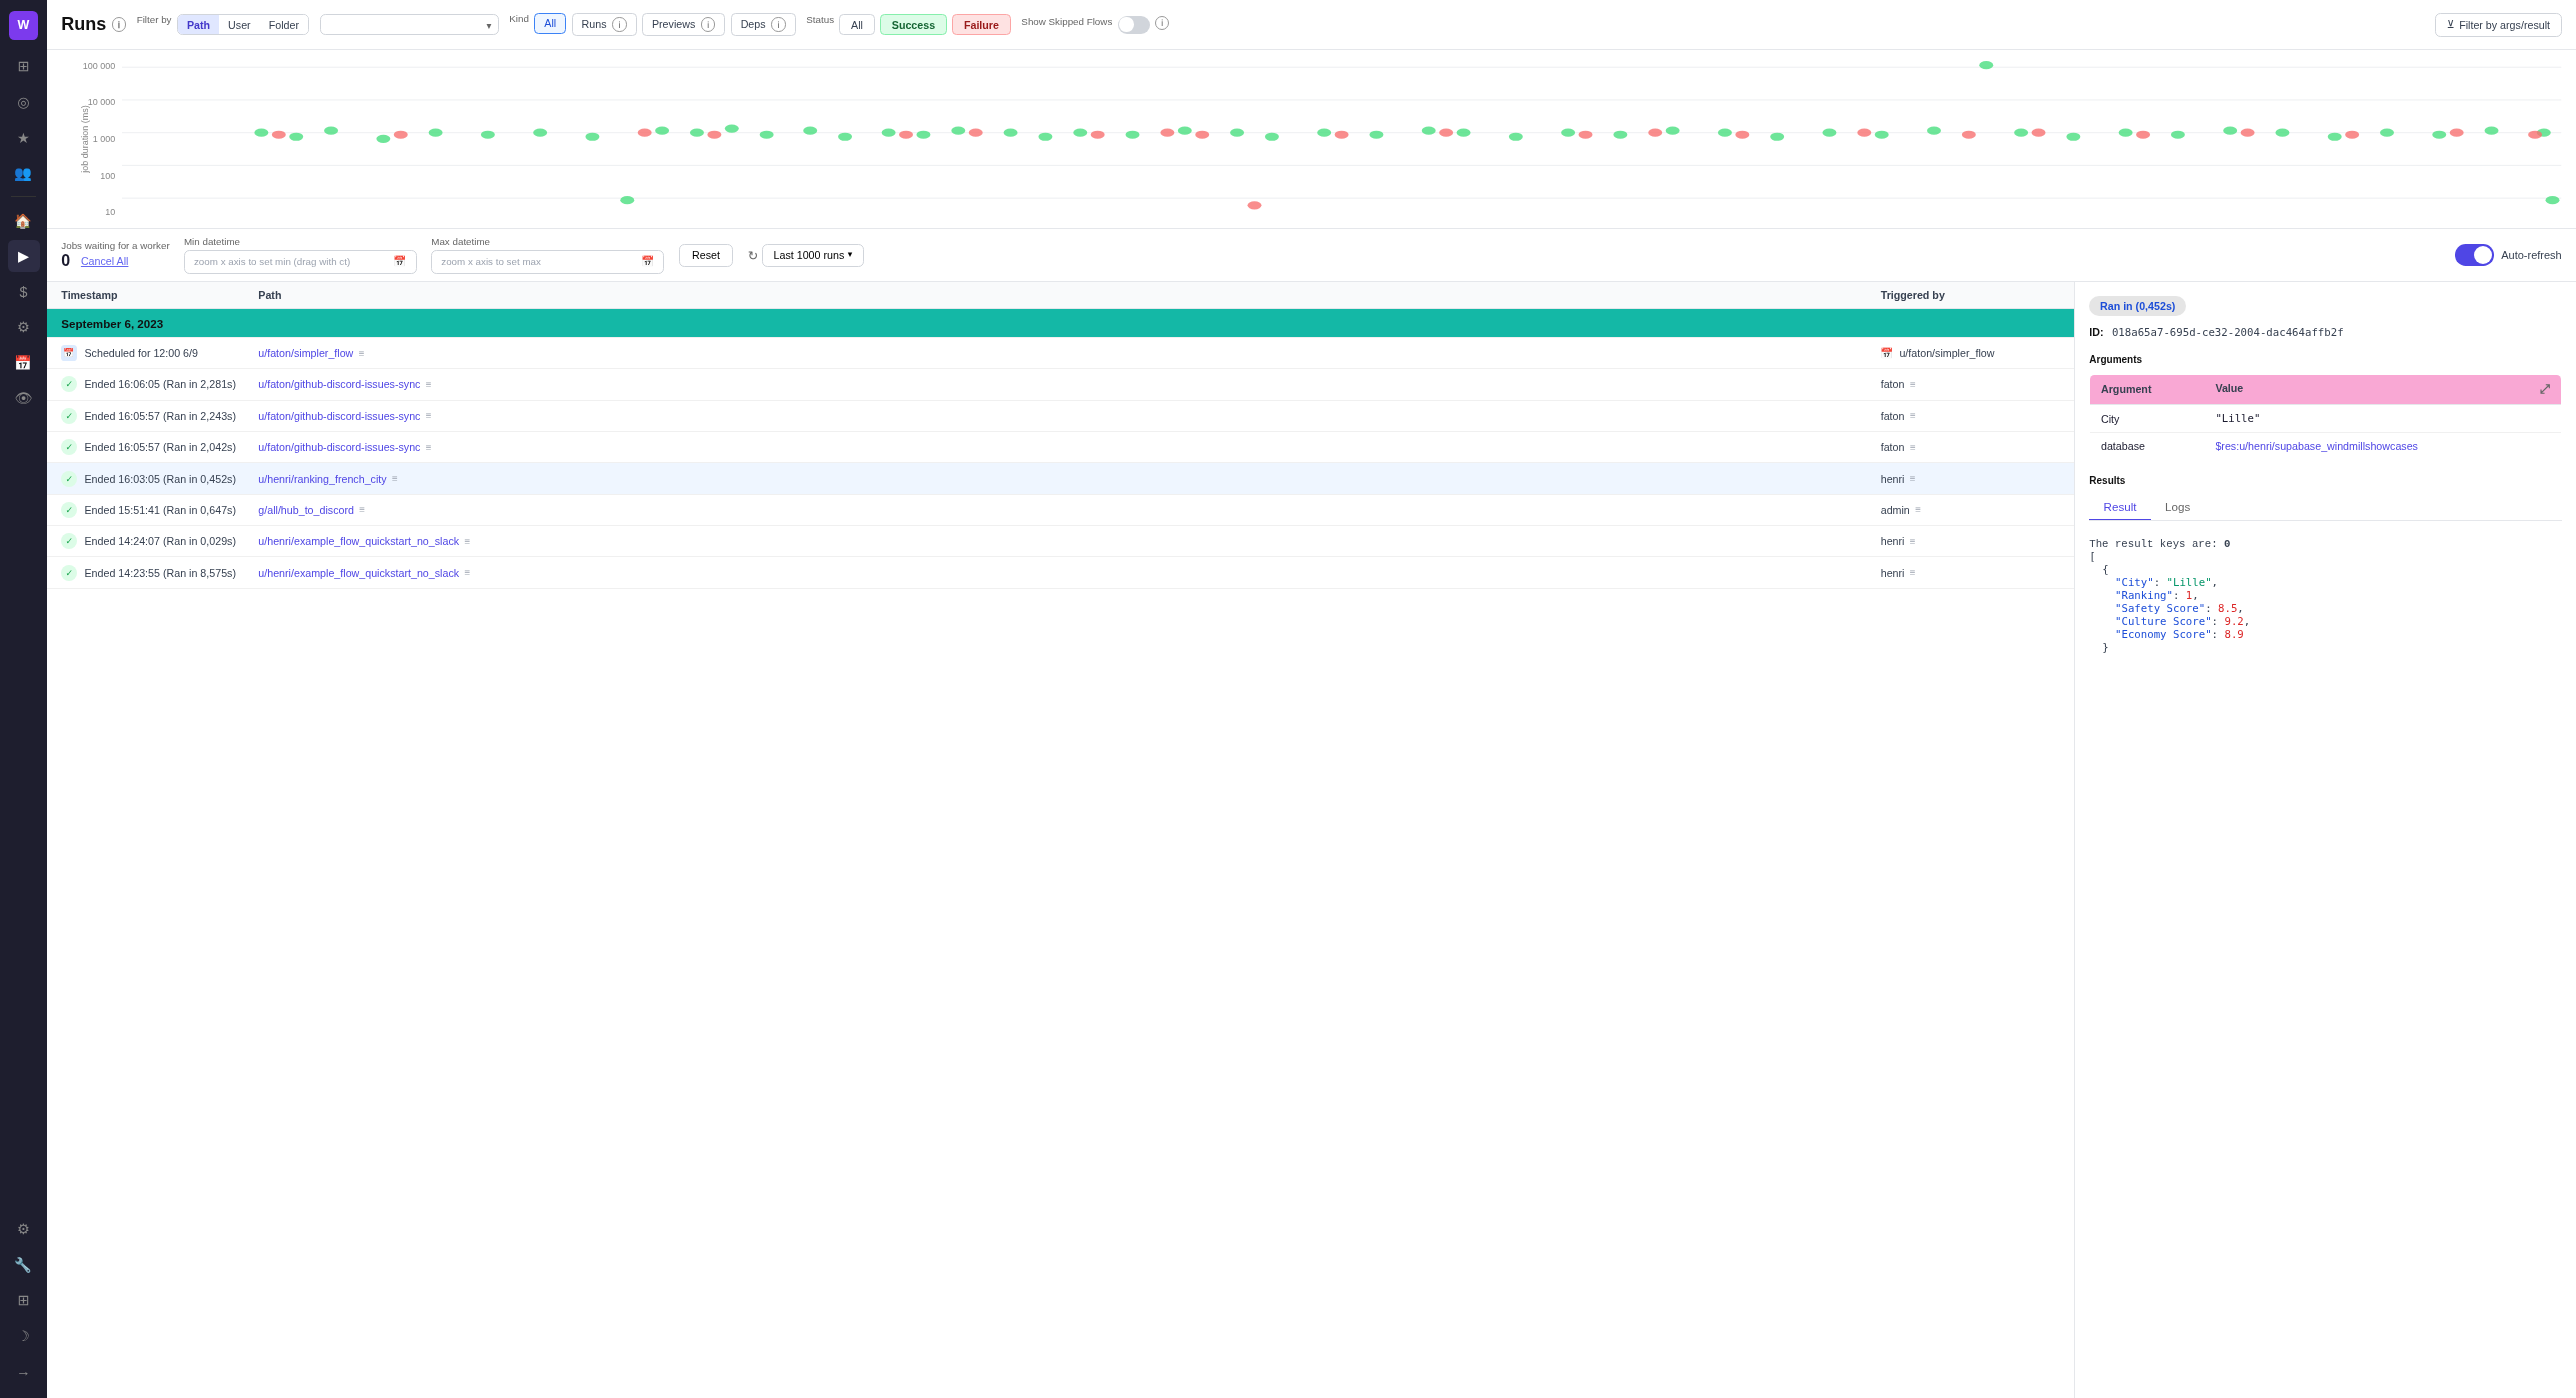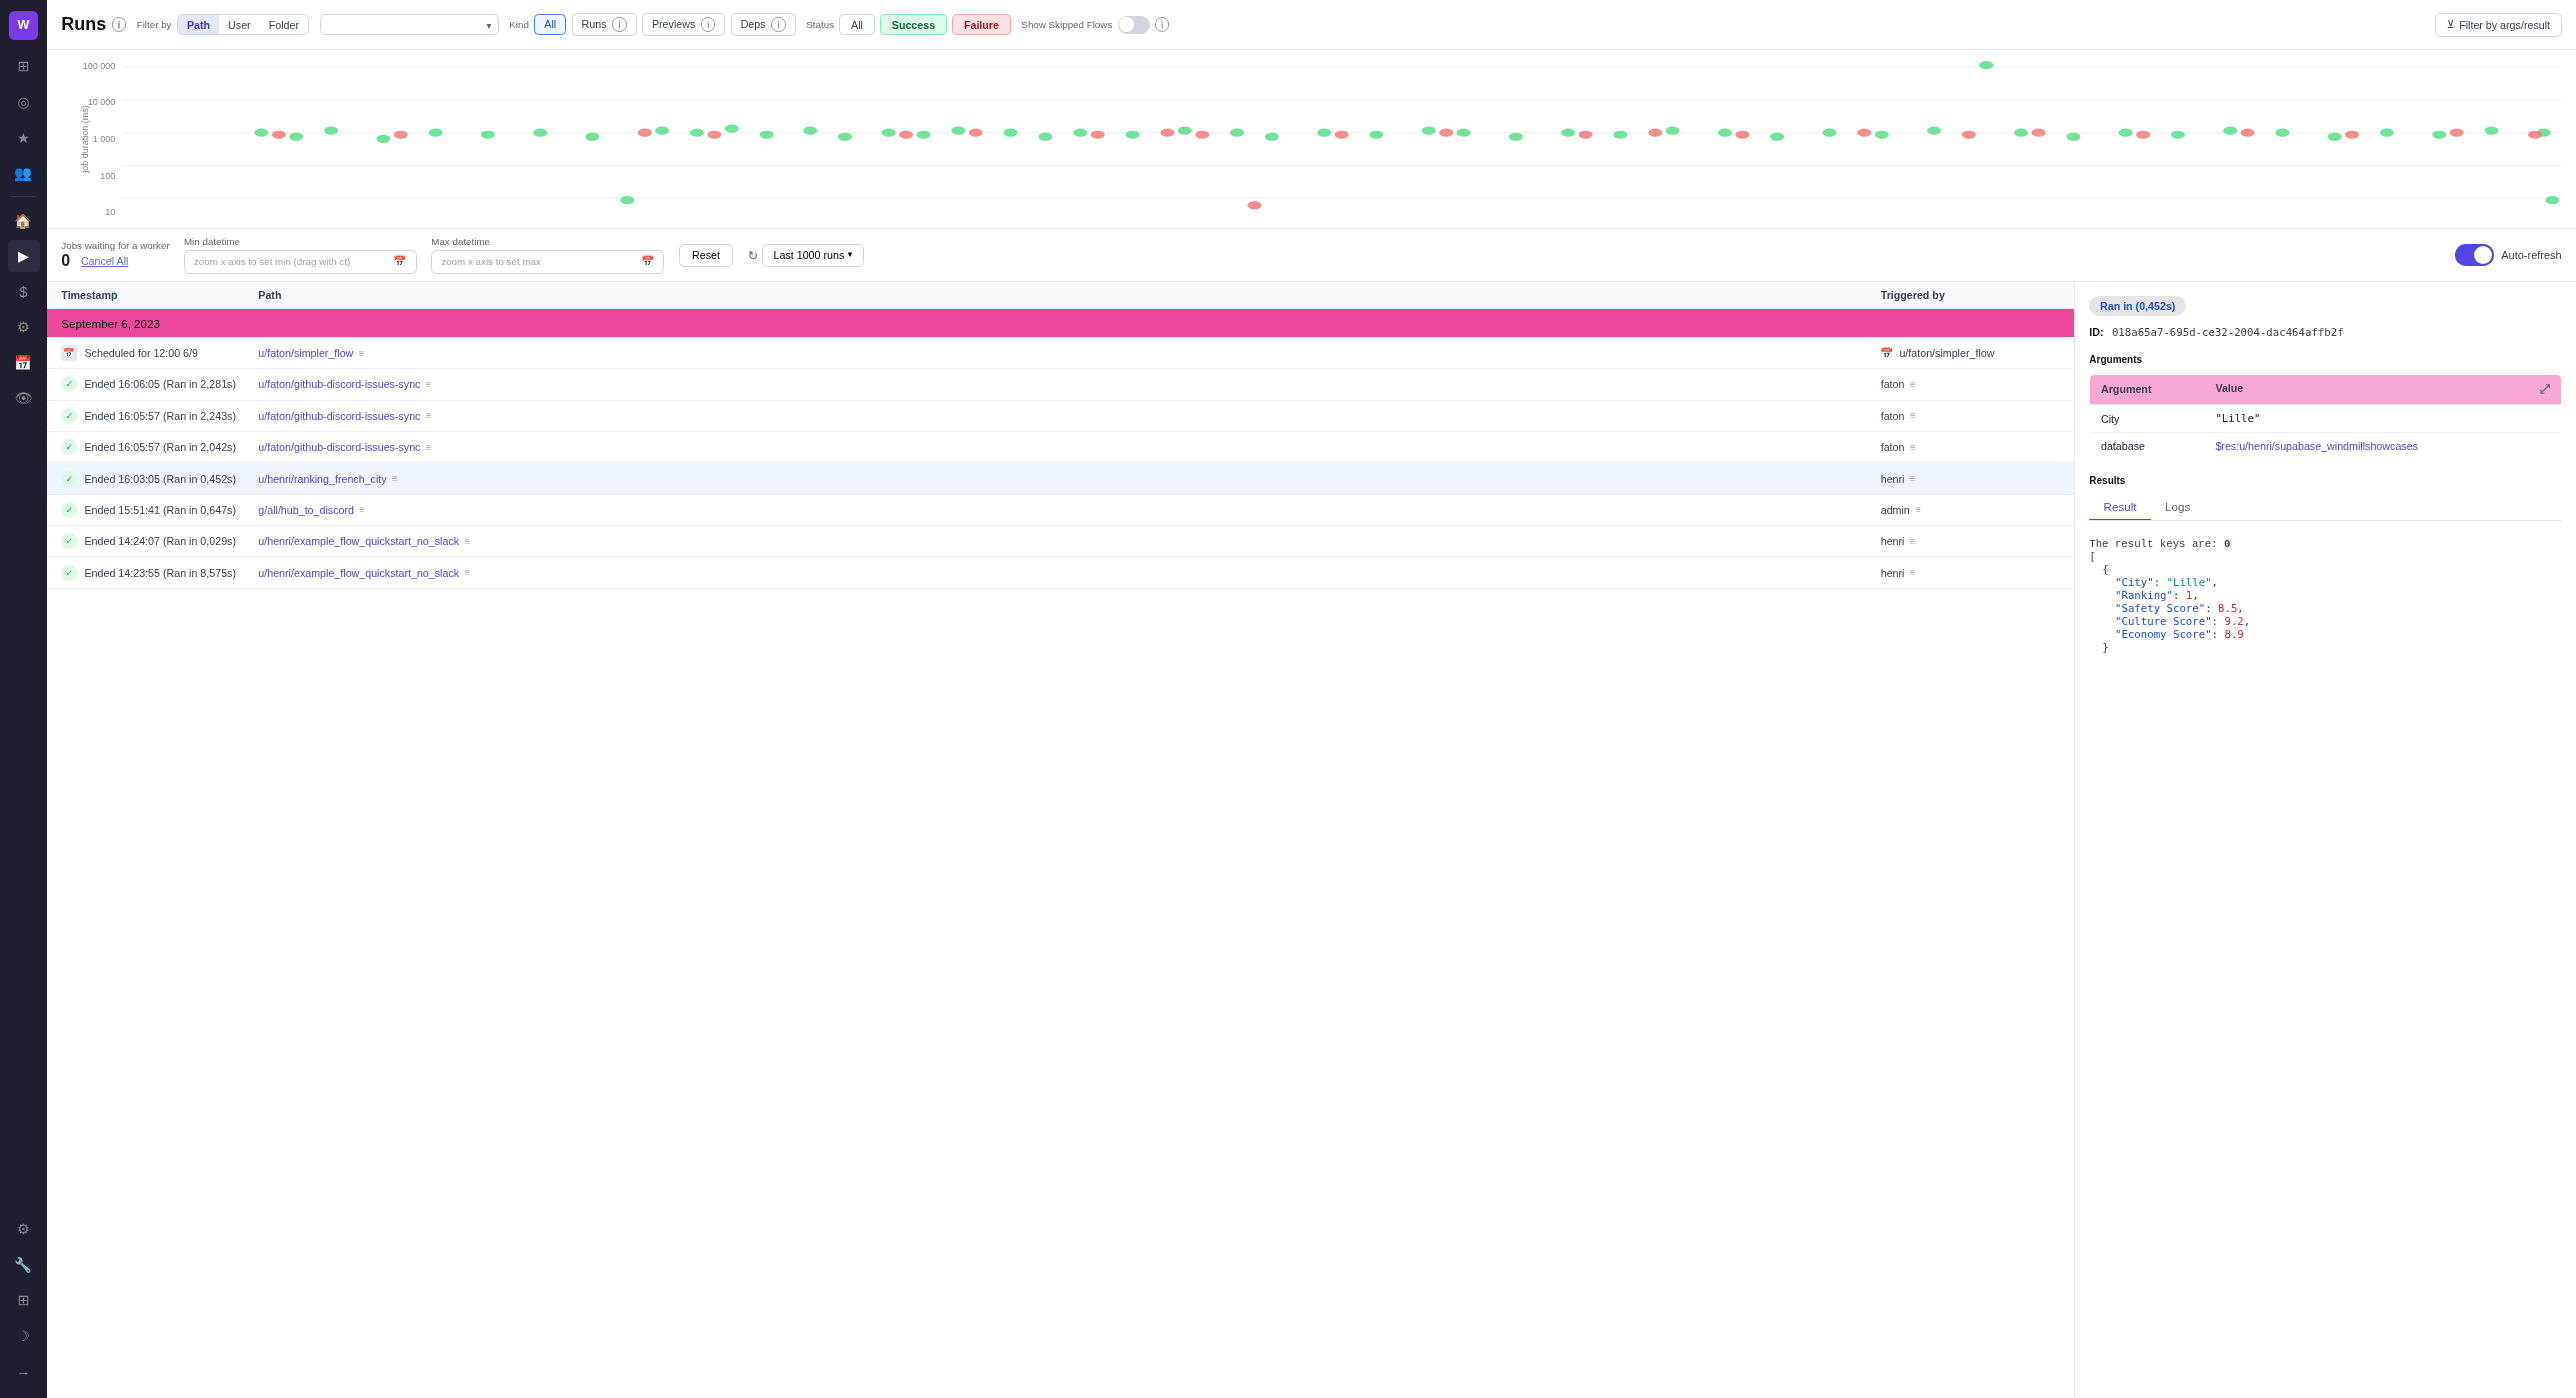--- a/index.html
+++ b/index.html
@@ -13,21 +13,21 @@
     .sidebar-divider { width: 25px; height: 0.9px; background: #333; margin: 3.6px 0; }
     .sidebar-bottom { margin-top: auto; }
 
     
     .main { flex: 1; display: flex; flex-direction: column; overflow: hidden; background: #fff; }
 
     
     .header { padding: 9px 14.3px; border-bottom: 0.9px solid #e5e7eb; display: flex; align-items: center; gap: 10.7px; flex-wrap: wrap; min-height: 50px; }
     .page-title { font-size: 18px; font-weight: 700; color: #111; display: flex; align-items: center; gap: 5.4px; }
     .info-icon { width: 14.3px; height: 14.3px; border-radius: 50%; border: 0.9px solid #999; display: inline-flex; align-items: center; justify-content: center; font-size: 9px; color: #666; }
-    .filter-section { display: flex; align-items: center; gap: 5.4px; }
+    .filter-section { display: flex; align-items: flex-start; gap: 5.4px; }
     .filter-label { font-size: 9.8px; color: #666; font-weight: 500; }
     .btn-group { display: flex; border: 0.9px solid #d1d5db; border-radius: 5.4px; overflow: hidden; }
     .btn-group-item { padding: 3.6px 9px; font-size: 10.7px; cursor: pointer; background: #fff; color: #374151; border: none; }
     .btn-group-item.active { background: #e0e7ff; color: #4338ca; font-weight: 600; }
     .select-input { border: 0.9px solid #d1d5db; border-radius: 5.4px; padding: 3.6px 25px 3.6px 9px; font-size: 10.7px; background: #fff; color: #374151; appearance: none; cursor: pointer; min-width: 179px; }
     .select-wrapper { position: relative; }
     .select-wrapper::after { content: '▾'; position: absolute; right: 7.2px; top: 50%; transform: translateY(-50%); color: #666; pointer-events: none; font-size: 9.8px; }
     .kind-btn { padding: 3.6px 9px; font-size: 10.7px; border: 0.9px solid #d1d5db; border-radius: 4.5px; cursor: pointer; background: #fff; color: #374151; }
     .kind-btn.active { background: #eff6ff; border-color: #3b82f6; color: #1d4ed8; }
     .status-btn { padding: 3.6px 10.7px; font-size: 10.7px; border: 0.9px solid #d1d5db; border-radius: 4.5px; cursor: pointer; background: #fff; color: #374151; }
@@ -56,21 +56,21 @@
     .autorefresh-toggle { width: 39px; height: 21.5px; background: #4f46e5; border-radius: 10.7px; position: relative; cursor: pointer; flex-shrink: 0; }
     .autorefresh-knob { width: 18px; height: 18px; background: white; border-radius: 50%; position: absolute; top: 1.8px; right: 1.8px; }
     .autorefresh-label { font-size: 11px; color: #374151; }
 
     
     .content-area { flex: 1; display: flex; overflow: hidden; justify-content: flex-end; }
 
     
     .table-panel { flex: 1; overflow-y: auto; border-right: 0.9px solid #e5e7eb; min-width: 0; }
     .table-header { display: grid; grid-template-columns: 197px 1fr 179px; background: #f9fafb; border-bottom: 0.9px solid #e5e7eb; padding: 7.2px 14.3px; font-weight: 600; font-size: 10.7px; color: #374151; position: sticky; top: 0; z-index: 2; }
-    .date-section-header { padding: 7.2px 14.3px; font-weight: 400; font-size: 11.6px; color: #111; background: #ec4899; border-bottom: 0.9px solid #f0f0f0; }
+    .date-section-header { padding: 7.2px 14.3px; font-weight: 700; font-size: 11.6px; color: #111; background: #14b8a6; border-bottom: 0.9px solid #f0f0f0; }
     .table-row { display: grid; grid-template-columns: 197px 1fr 179px; padding: 7.2px 14.3px; border-bottom: 0.9px solid #f0f0f0; align-items: center; cursor: pointer; }
     .table-row.selected { background: #eff6ff; }
     .timestamp-cell { display: flex; align-items: center; gap: 7.2px; font-size: 10.7px; color: #374151; }
     .status-check { width: 16px; height: 16px; border-radius: 50%; background: #dcfce7; display: flex; align-items: center; justify-content: center; color: #16a34a; font-size: 9px; flex-shrink: 0; }
     .status-scheduled { width: 16px; height: 16px; border-radius: 3.6px; background: #dbeafe; display: flex; align-items: center; justify-content: center; color: #1d4ed8; font-size: 9px; flex-shrink: 0; }
     .path-cell { display: flex; align-items: center; gap: 5.4px; font-size: 10.7px; }
     .path-link { color: #4f46e5; text-decoration: none; font-weight: 500; }
     .filter-icon { color: #9ca3af; font-size: 9.8px; cursor: pointer; }
     .triggered-cell { display: flex; align-items: center; gap: 5.4px; font-size: 10.7px; color: #374151; }
 

